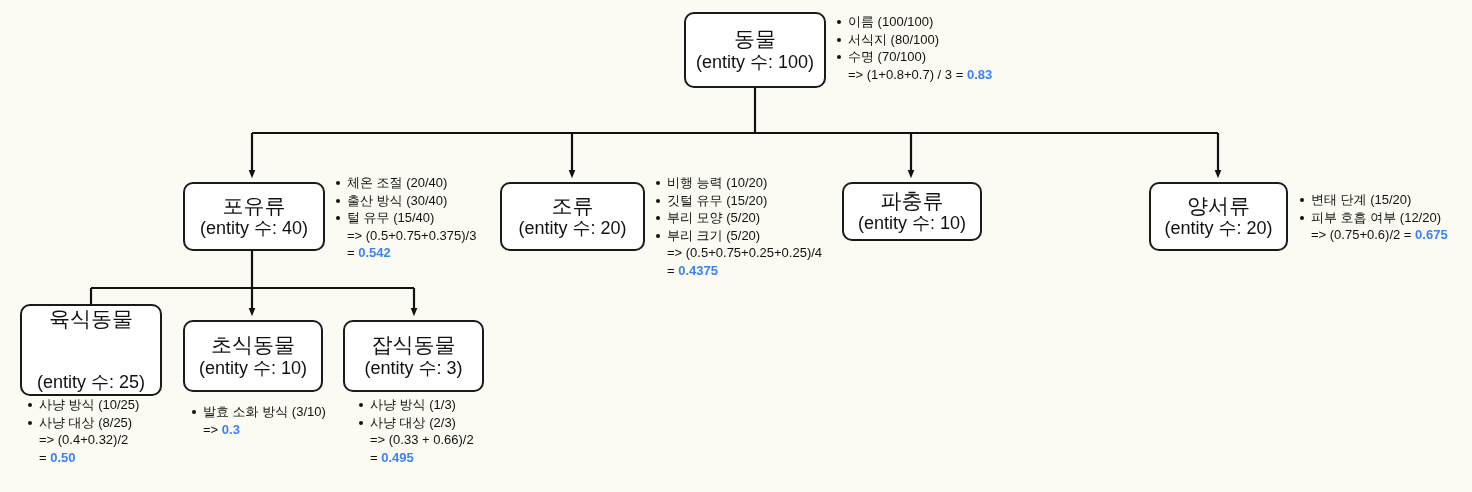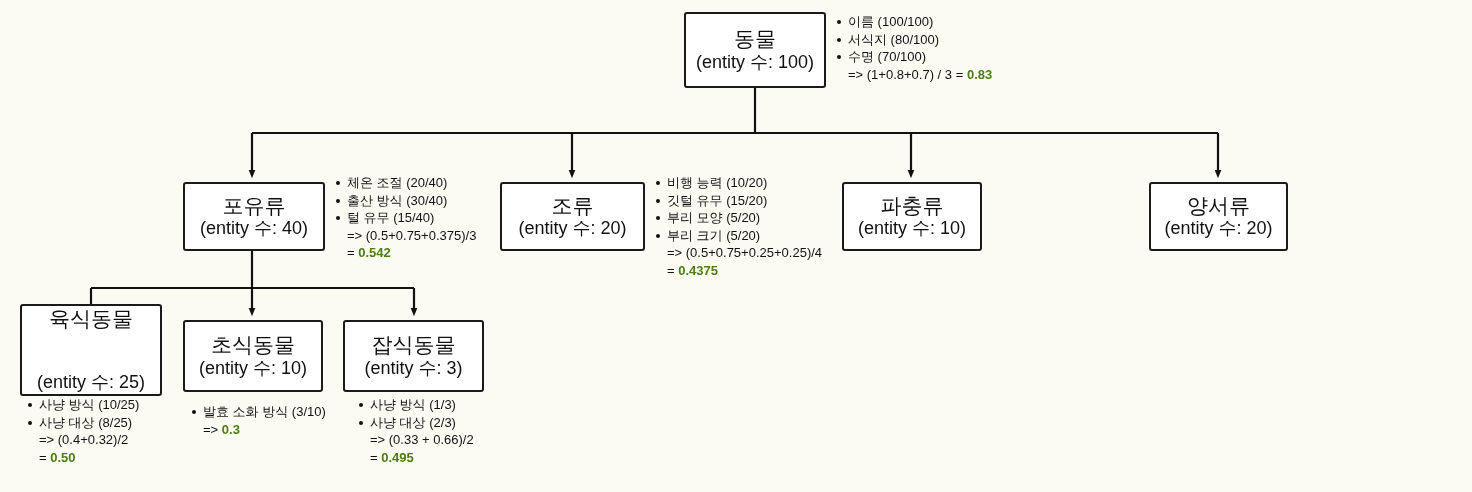--- a/index.html
+++ b/index.html
@@ -26,21 +26,21 @@
     width: 1472px;
     height: 492px;
     pointer-events: none;
   }
 
   .node {
     position: absolute;
     box-sizing: border-box;
     background: #ffffff;
     border: 2px solid #1a1a1a;
-    border-radius: 3px;
+    border-radius: 10px;
     display: flex;
     flex-direction: column;
     align-items: center;
     justify-content: center;
     line-height: 1.22;
     z-index: 3;
   }
   .node .nm {
     font-size: 21px;
     white-space: nowrap;
@@ -73,21 +73,21 @@
     width: 4px;
     height: 4px;
     background: #111111;
     border-radius: 50%;
   }
   .attrs .calc {
     white-space: nowrap;
     padding-left: 15px;
   }
   .attrs .calc .score {
-    color: #4d7c0f;
+    color: #3b82f6;
     font-weight: bold;
   }
 </style>
 </head>
 <body>
 
 <div id="canvas">
 
   <svg id="edges" viewBox="0 0 1472 492">
     <defs>
@@ -146,29 +146,36 @@
     <ul>
       <li>비행 능력 (10/20)</li>
       <li>깃털 유무 (15/20)</li>
       <li>부리 모양 (5/20)</li>
       <li>부리 크기 (5/20)</li>
     </ul>
     <div class="calc">=&gt; (0.5+0.75+0.25+0.25)/4</div>
     <div class="calc"><span>= </span><span class="score">0.4375</span></div>
   </div>
 
-  <div class="node" style="left:842px; top:182px; width:140px; height:69px;text-align:right;">
+  <div class="node" style="left:842px; top:182px; width:140px; height:59px;text-align:right;">
     <div class="nm">파충류</div>
     <div class="cnt">(entity 수: 10)</div>
   </div>
 
   <div class="node" style="left:1149px; top:182px; width:139px; height:69px;">
     <div class="nm">양서류</div>
     <div class="cnt">(entity 수: 20)</div>
   </div>
+  <div class="attrs" style="left:1296px; top:191px;">
+    <ul>
+      <li>변태 단계 (15/20)</li>
+      <li>피부 호흡 여부 (12/20)</li>
+    </ul>
+    <div class="calc"><span>=&gt; (0.75+0.6)/2 = </span><span class="score">0.675</span></div>
+  </div>
 
   <div class="node" style="left:20px; top:304px; width:142px; height:92px;justify-content:space-between;">
     <div class="nm">육식동물</div>
     <div class="cnt">(entity 수: 25)</div>
   </div>
   <div class="attrs" style="left:24px; top:396px;">
     <ul>
       <li>사냥 방식 (10/25)</li>
       <li>사냥 대상 (8/25)</li>
     </ul>

